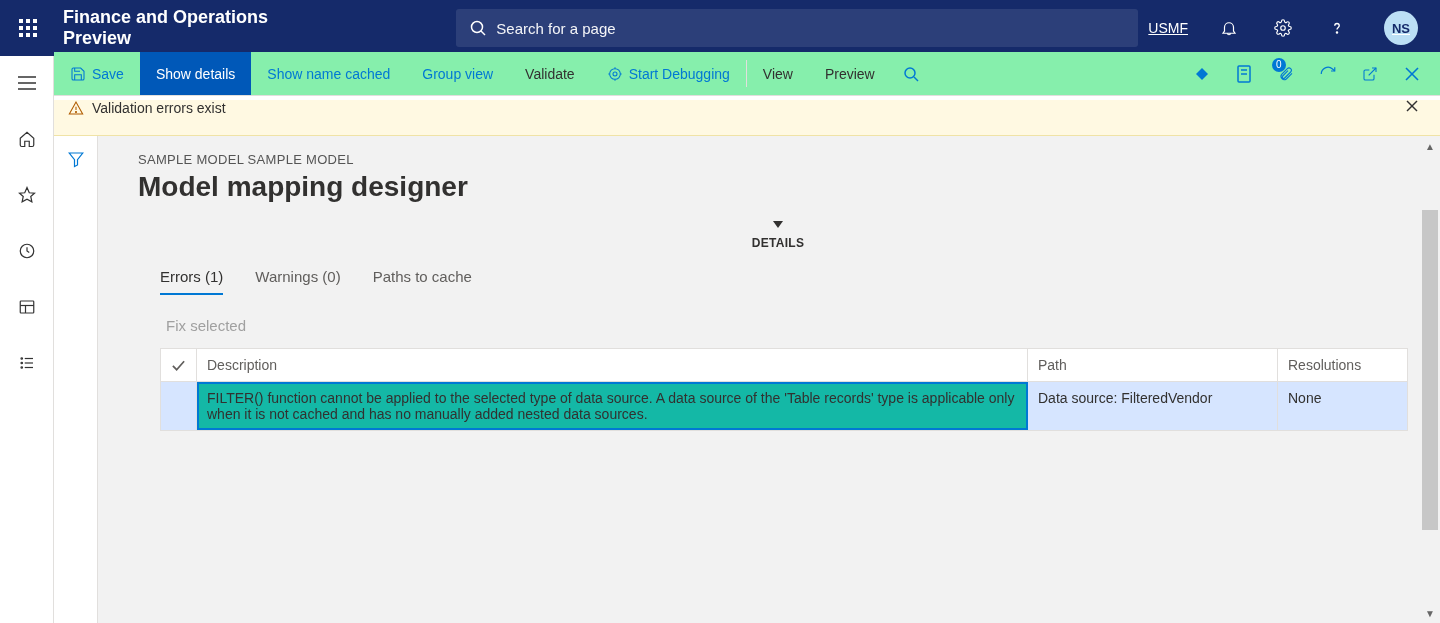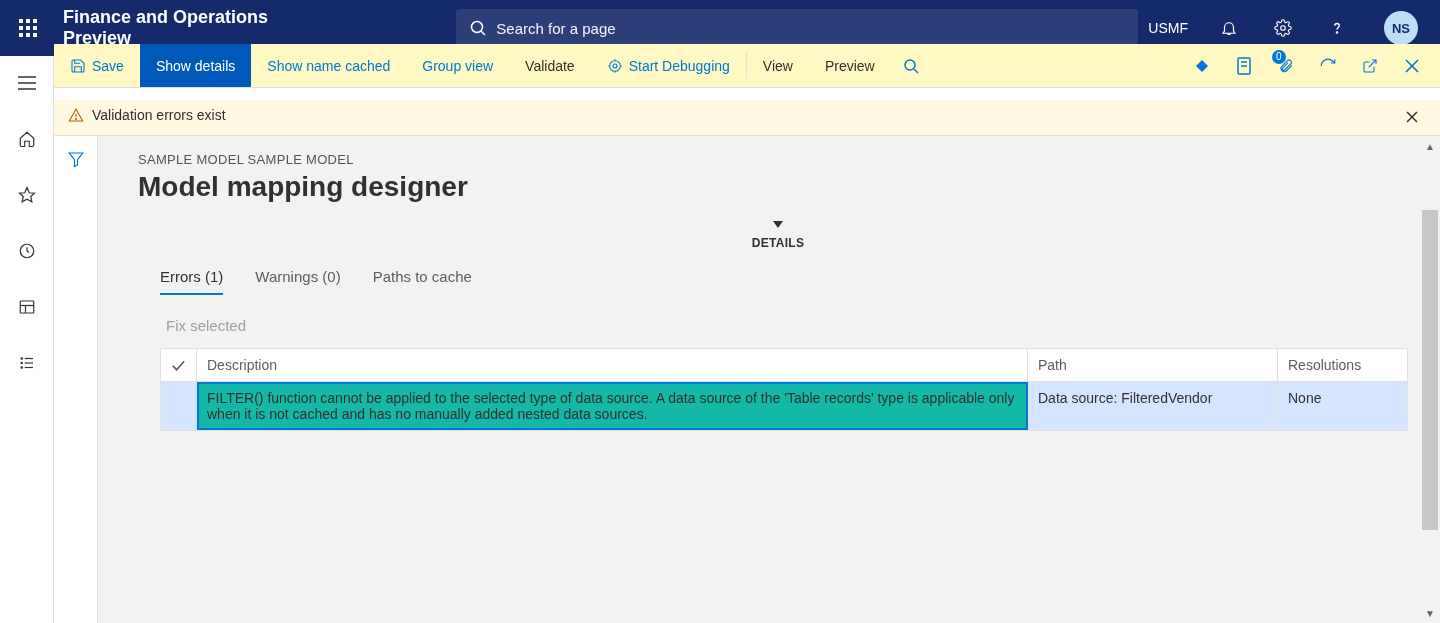--- a/index.html
+++ b/index.html
@@ -36,21 +36,21 @@
     flex:none;
     margin-left:120px;
     width:682px; height:38px;
     background:rgba(255,255,255,.10);
     border-radius:3px;
     display:flex; align-items:center;
     padding:0 14px; color:#fff;
   }
   .searchbar svg { flex:none; margin-right:10px; }
   .searchbar span { font-size:15px; opacity:.95; }
-  .top-right { margin-left:auto; display:flex; align-items:center; gap:8px; }
+  .top-right { margin-left:auto; display:flex; align-items:center; gap:8px;text-decoration:underline; }
   .top-right .slot {
     height:56px; min-width:46px; padding:0 10px;
     display:flex; align-items:center; justify-content:center;
     font-size:14px; cursor:pointer;
   }
   .avatar {
     width:34px; height:34px; border-radius:50%;
     background:#bcdff5; color:#152a6a;
     display:flex; align-items:center; justify-content:center;
     font-size:13px; font-weight:600; margin-left:6px;
@@ -60,22 +60,22 @@
   .leftrail {
     position:absolute; left:0; top:56px; bottom:0; width:54px;
     border-right:1px solid var(--border); background:#fff;
     display:flex; flex-direction:column; align-items:center;
     padding-top:10px; gap:22px;
   }
   .leftrail .rail-btn { width:34px; height:34px; display:flex; align-items:center; justify-content:center; cursor:pointer; color:#333; }
 
   
   .cmdbar {
-    position:absolute; left:54px; right:0; top:44px; height:44px;
-    background:#fef9c3; border-bottom:1px solid var(--border);
+    position:absolute; left:54px; right:0; top:52px; height:44px;
+    background:#86efac; border-bottom:1px solid var(--border);
     display:flex; align-items:stretch;
   }
   .cmdbar .btn {
     display:flex; align-items:center; gap:6px;
     padding:0 16px; font-size:14px; color:var(--blue);
     cursor:pointer; border:none; background:none;
   }
   .cmdbar .btn.dark { color:#323130; }
   .cmdbar .btn.active { background:var(--blue-dark); color:#fff; }
   .cmdbar .sep { width:1px; background:var(--border); margin:8px 0; }
@@ -90,21 +90,21 @@
   .badge {
     position:absolute; top:6px; left:6px;
     background:var(--blue); color:#fff; font-size:10px;
     border-radius:8px; padding:0 4px; line-height:14px;
   }
 
   
   .warnstrip {
     position:absolute; left:54px; right:0; top:100px; height:36px;
     background:var(--yellow); border-bottom:1px solid var(--yellow-border);
-    display:flex; align-items:flex-end; padding:12px 14px; font-size:14px;
+    display:flex; align-items:flex-start; padding:0 14px; font-size:14px;
     color:#323130;
   }
   .warnstrip svg { margin-right:8px; }
   .warnstrip .close { margin-left:auto; cursor:pointer; }
 
   
   .page {
     position:absolute; left:54px; right:0; top:136px; bottom:0;
     background:#f2f2f2; overflow:hidden;
   }

